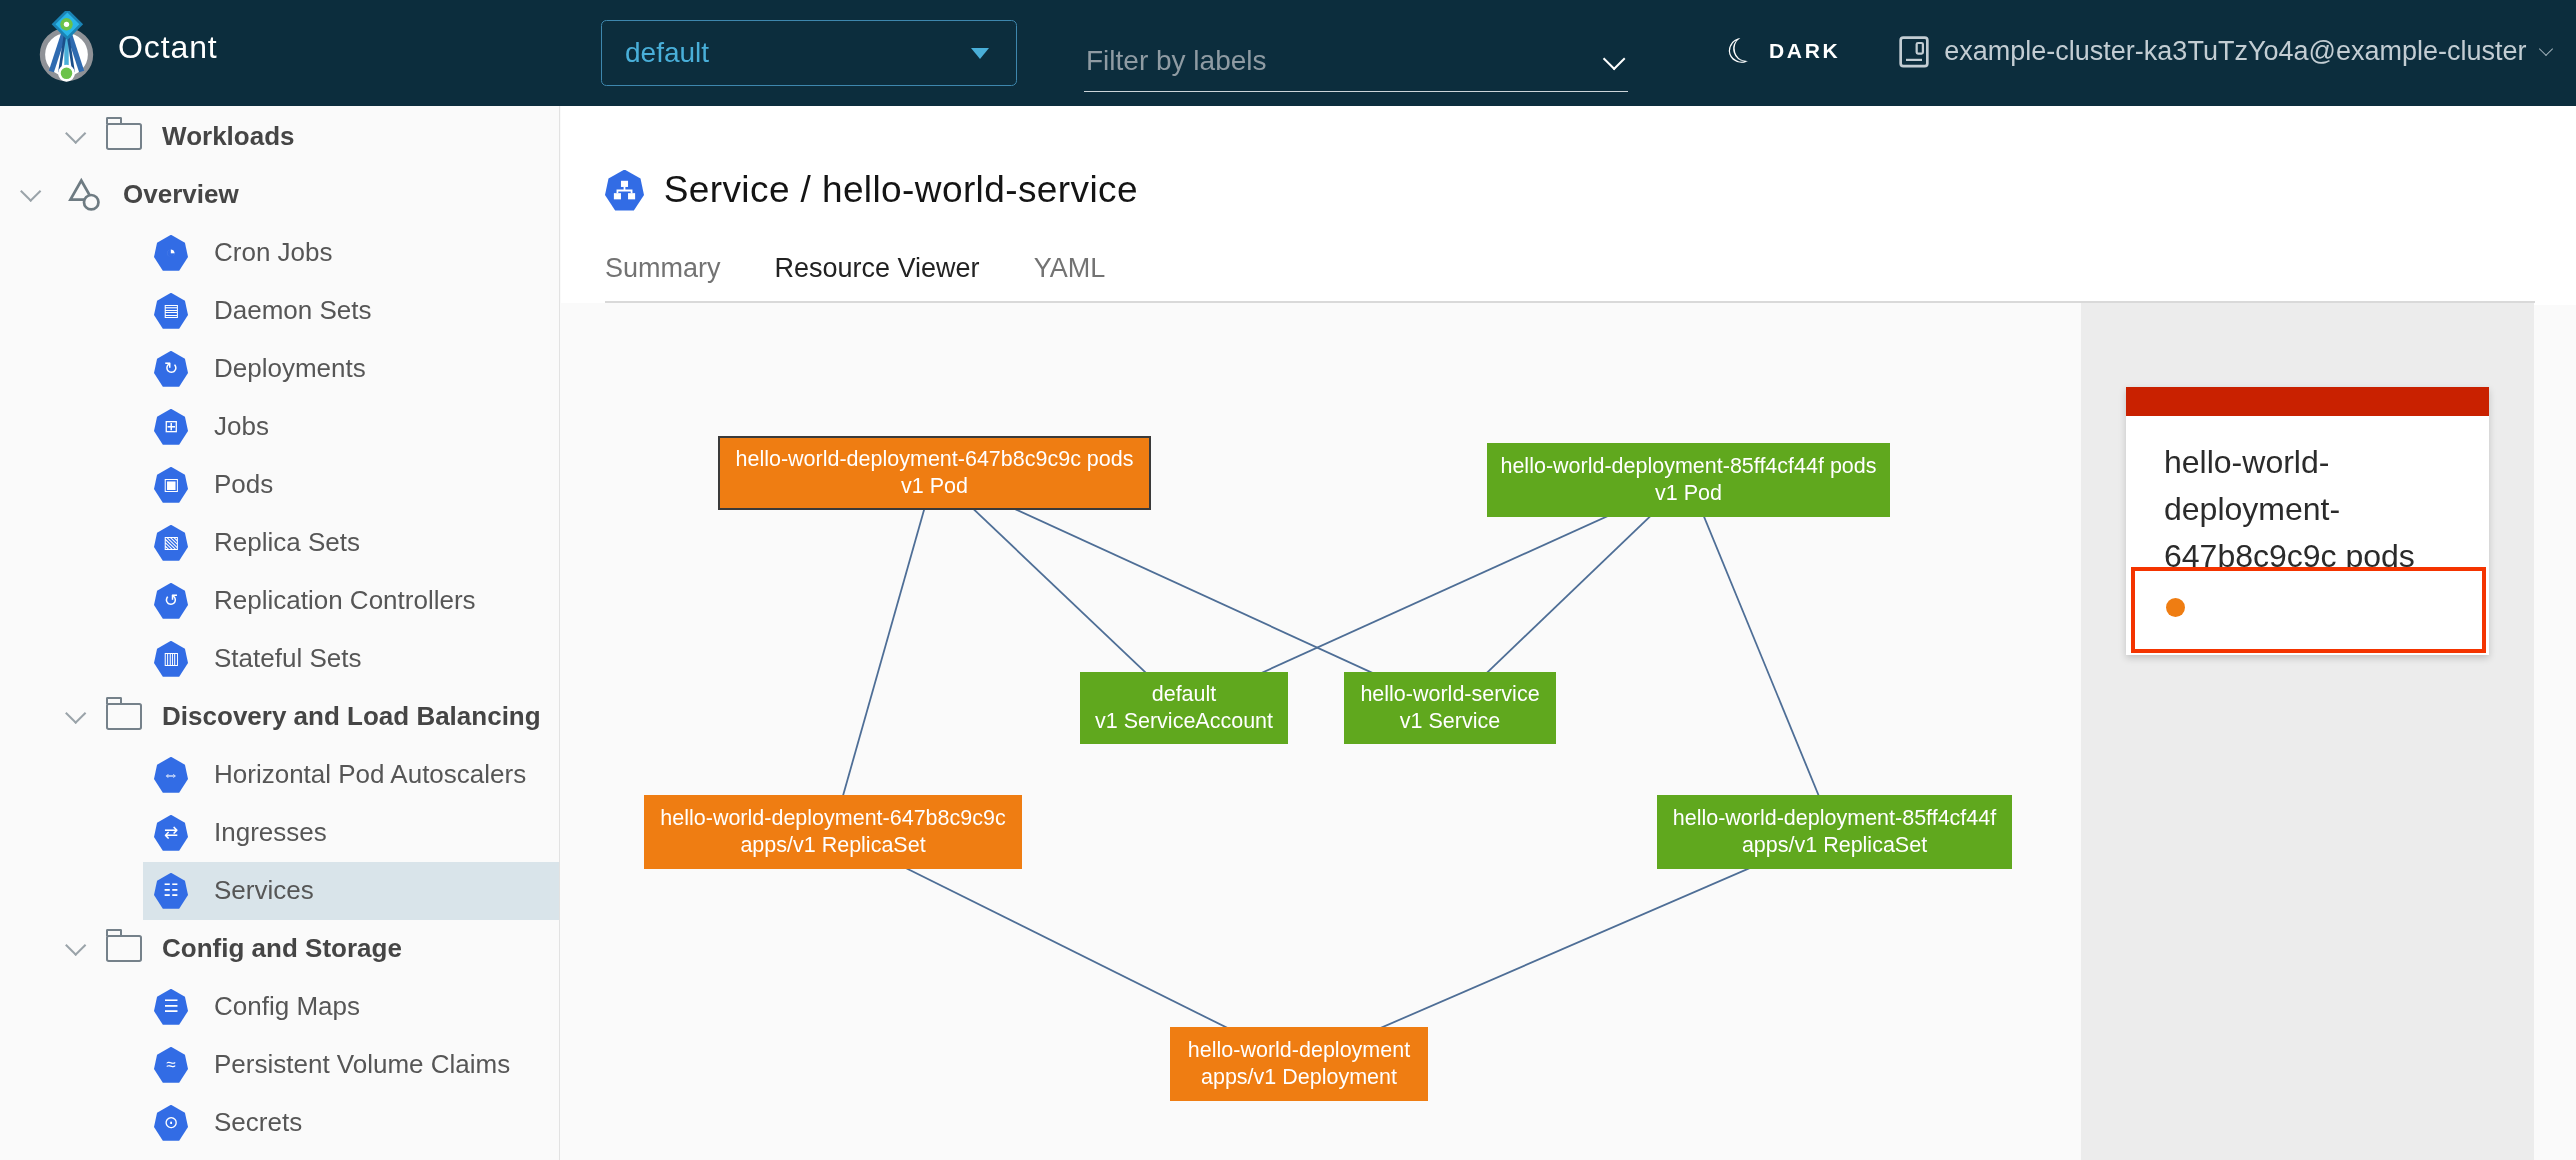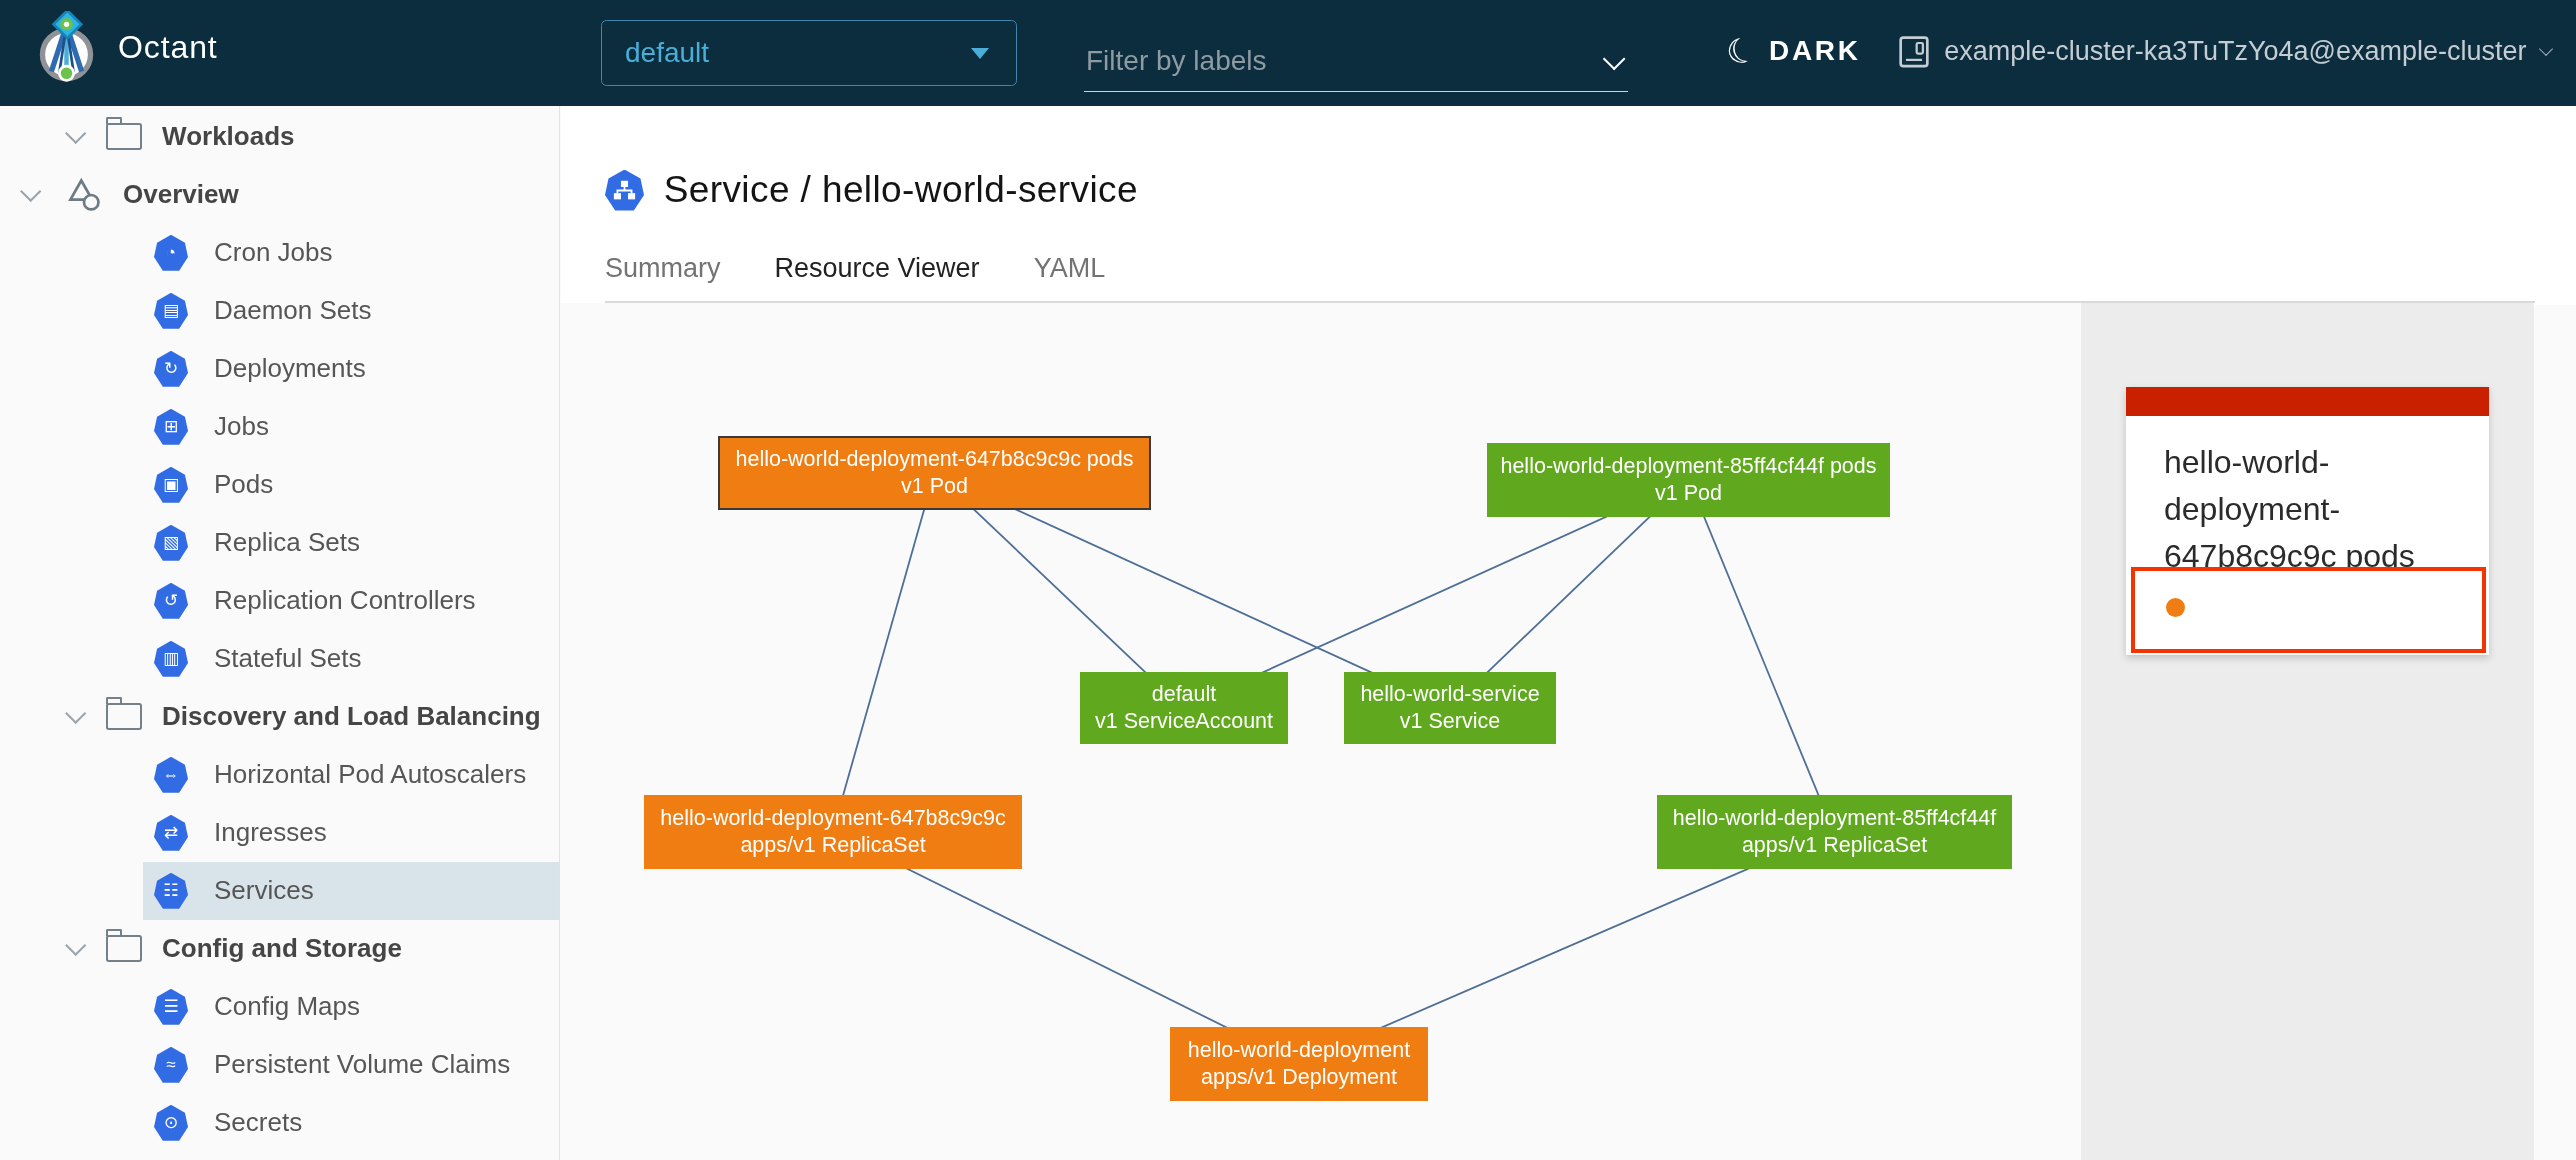--- a/index.html
+++ b/index.html
@@ -20,21 +20,21 @@
   .filter-wrap{position:absolute;left:1084px;top:14px;width:544px;height:47px;
        border-bottom:1.8px solid #cdd5da;margin-top:30px;}
   .filter-input{width:483px;background:transparent;border:none;outline:none;
        font-size:28px;color:#e8eef1;font-family:inherit;}
   .filter-input::placeholder{color:#8f9ba3;opacity:1;}
   .chev{display:inline-block;border-right:2.7px solid #fff;border-bottom:2.7px solid #fff;
        transform:rotate(45deg);}
   .filter-chev{position:absolute;right:5.4px;top:7.2px;width:14.3px;height:14.3px;}
   .dark-toggle{position:absolute;left:1726px;top:34px;display:flex;align-items:center;gap:12.5px;cursor:pointer;}
   .moon{color:#fff;font-size:34px;line-height:34px;transform:rotate(-18deg);}
-  .dark-label{color:#fff;font-size:28px;font-weight:700;letter-spacing:2.7px;}
+  .dark-label{color:#fff;font-size:21px;font-weight:700;letter-spacing:2.7px;}
   .context-sel{position:absolute;left:1898px;top:32px;display:flex;align-items:center;gap:14.3px;}
   .context-label{color:#c3cdd3;font-size:27px;}
   .ctx-chev{width:9px;height:9px;border-color:#9fb0b9;border-width:1.8px;margin-top:-3.6px;}
 
   
   .sidebar{position:absolute;left:0;top:106px;width:560px;height:1054px;background:#fafafa;
        border-right:0.9px solid #e2e2e2;padding-top:1.8px;box-sizing:border-box;}
   .srow{position:relative;height:58px;display:flex;align-items:center;}
   .srow .inner{position:relative;z-index:1;display:flex;align-items:center;width:100%;}
   .srow.selected::before{content:"";position:absolute;left:143px;right:0;top:0;bottom:0;background:#d9e4ea;}

